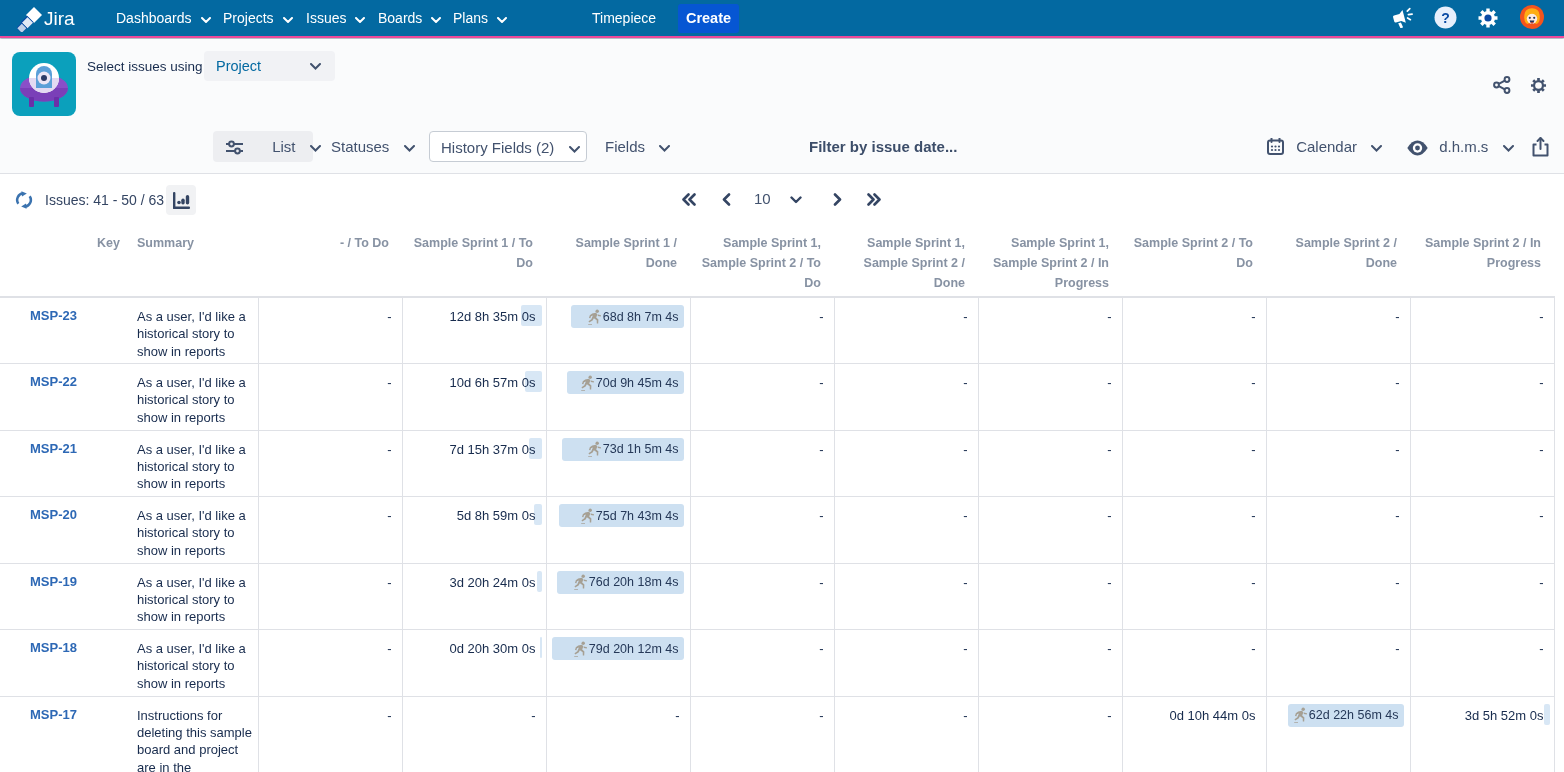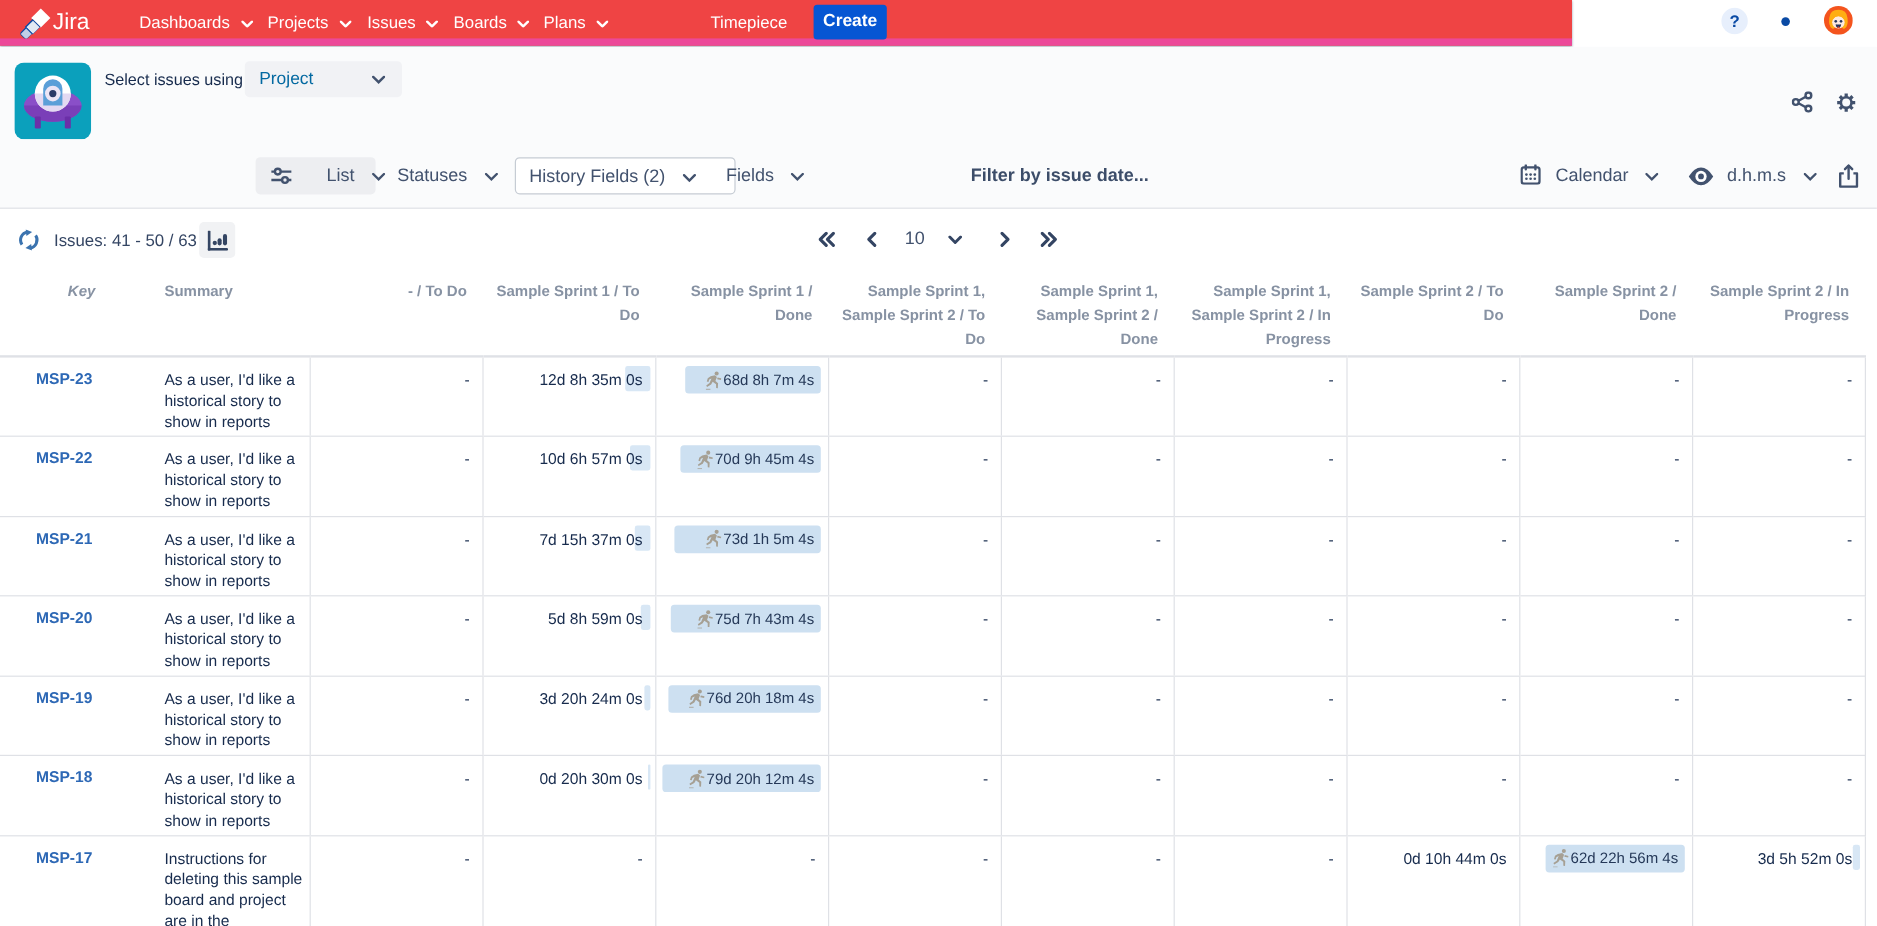--- a/index.html
+++ b/index.html
@@ -1,22 +1,22 @@
 <!DOCTYPE html>
 <html><head>
 <meta charset="utf-8">
 <style>
 * { margin:0; padding:0; box-sizing:border-box; }
 html,body { width:1564px; height:772px; overflow:hidden; background:#fff;
   font-family:"Liberation Sans", sans-serif; }
 .abs { position:absolute; }
 
 
-#nav { position:absolute; left:0; top:0; width:1310px; height:38px;
-  background:#ef4444; border-bottom:6px solid #ec4899;
+#nav { position:absolute; left:0; top:0; width:1564px; height:38px;
+  background:#0369a1; border-bottom:2px solid #ec4899;
   box-shadow:0 1px 2px rgba(23,43,77,.45); }
 #nav .item { position:absolute; top:0; height:37px; line-height:37px;
   color:#ffffff; font-size:14px; font-weight:500; white-space:nowrap; }
 #nav .chev { display:inline-block; margin-left:9px; }
 #create { position:absolute; left:678px; top:4px; width:61px; height:29px;
   background:#0656d3; border-radius:3px; color:#fff; font-size:14.5px;
   font-weight:600; text-align:center; line-height:29px; }
 #searchbox { position:absolute; left:1199px; top:3px; width:169px; height:29px;
   background:#0b4290; border-radius:4px; }
 #searchbox span { position:absolute; left:33px; top:0; line-height:29px;
@@ -177,21 +177,21 @@
     <span style="margin-left:25px;">List</span>
     <svg style="margin-left:10px;" width="11" height="7" viewBox="0 0 11 7">
         <path d="M1 1 L5.5 5.5 L10 1" stroke="#42526e" stroke-width="2" fill="none" stroke-linecap="round"></path>
       </svg>
   </div>
   <div class="toolbtn" style="left:331px;">Statuses
     <svg style="margin-left:10px;" width="11" height="7" viewBox="0 0 11 7">
         <path d="M1 1 L5.5 5.5 L10 1" stroke="#42526e" stroke-width="2" fill="none" stroke-linecap="round"></path>
       </svg>
   </div>
-  <div class="toolbtn" style="left:429px; width:184px; background:#fff; border:1px solid #c6ccd4; text-align:left;">
+  <div class="toolbtn" style="left:429px; width:158px; background:#fff; border:1px solid #c6ccd4; text-align:left;">
     <span style="margin-left:11px;">History Fields (2)</span>
     <svg style="margin-left:10px;" width="11" height="7" viewBox="0 0 11 7">
         <path d="M1 1 L5.5 5.5 L10 1" stroke="#42526e" stroke-width="2" fill="none" stroke-linecap="round"></path>
       </svg>
   </div>
   <div class="toolbtn" style="left:605px;">Fields
     <svg style="margin-left:10px;" width="11" height="7" viewBox="0 0 11 7">
         <path d="M1 1 L5.5 5.5 L10 1" stroke="#42526e" stroke-width="2" fill="none" stroke-linecap="round"></path>
       </svg>
   </div>
@@ -291,21 +291,21 @@
         <col style="width:144px">
       <col style="width:144px">
         <col style="width:144px">
         <col style="width:144px">
       <col style="width:144px">
         <col style="width:144px">
         <col style="width:144px">
     </colgroup>
     <thead>
         <tr>
-      <th style="text-align:center; padding-left:16px;font-style:italic;">Key</th>
+      <th style="text-align:right; padding-left:16px;">Key</th>
       <th style="text-align:left; padding-left:17px;">Summary</th>
       <th class="num vb">- / To Do</th>
       <th class="num vb">Sample Sprint 1 / To<br>Do</th>
       <th class="num vb">Sample Sprint 1 /<br>Done</th>
       <th class="num vb">Sample Sprint 1,<br>Sample Sprint 2 / To<br>Do</th>
       <th class="num vb">Sample Sprint 1,<br>Sample Sprint 2 /<br>Done</th>
       <th class="num vb">Sample Sprint 1,<br>Sample Sprint 2 / In<br>Progress</th>
       <th class="num vb">Sample Sprint 2 / To<br>Do</th>
       <th class="num vb">Sample Sprint 2 /<br>Done</th>
       <th class="num vb last">Sample Sprint 2 / In<br>Progress</th>

